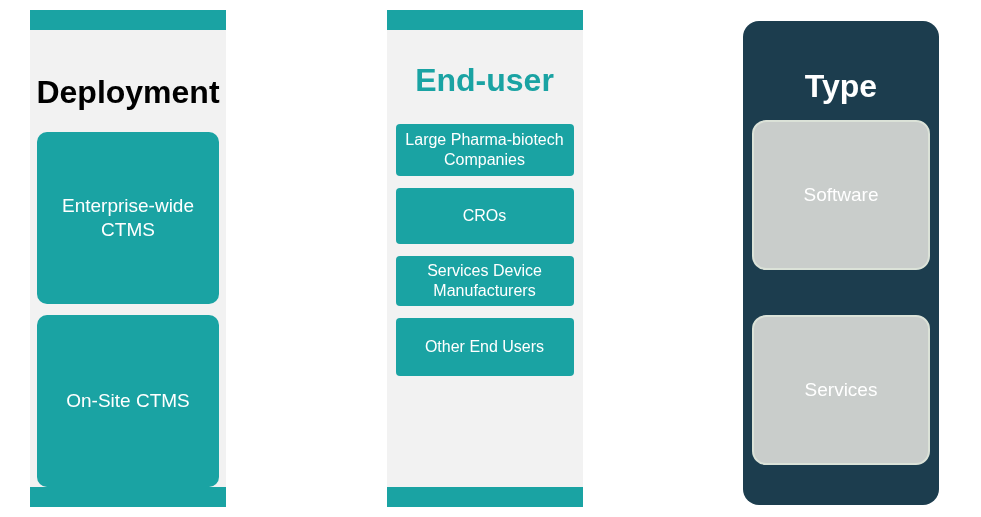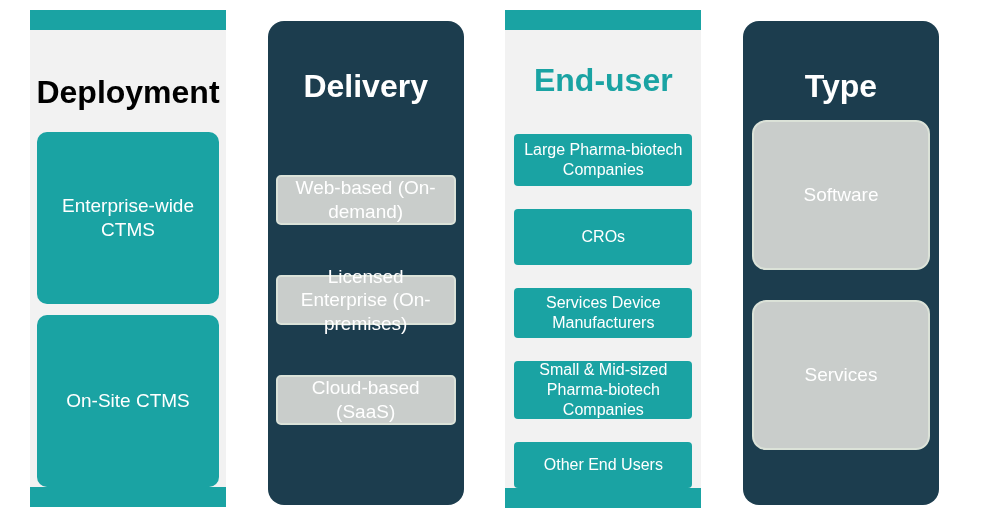--- a/index.html
+++ b/index.html
@@ -62,67 +62,58 @@
 
   
   .deployment-items { margin-top: 22px; gap: 11px; }
   .deployment-items .box { width: 182px; height: 172px; padding: 0 10px; }
 
   
   .delivery-items { margin-top: 71px; gap: 50px; }
   .delivery-items .box { width: 180px; height: 50px; border-radius: 5px; padding: 0 6px; }
 
   
-  .enduser-items { margin-top: 36px; gap: 23px; }
+  .enduser-items { margin-top: 26px; gap: 12px; }
   .enduser-items .box { width: 178px; border-radius: 4px; font-size: 16px; padding: 0 4px; }
   .enduser-items .box:nth-child(1) { height: 52px; }
   .enduser-items .box:nth-child(2) { height: 56px; }
   .enduser-items .box:nth-child(3) { height: 50px; }
   .enduser-items .box:nth-child(4) { height: 58px; }
   .enduser-items .box:nth-child(5) { height: 46px; text-align: right; }
 
   
-  .type-items { margin-top: 16px; gap: 30px; }
+  .type-items { margin-top: 16px; gap: 45px; }
   .type-items .box { width: 178px; height: 150px; border-radius: 14px; }
 </style>
 </head>
 <body>
 
 <div class="board">
 
   <section class="col light">
     <div class="bar"></div>
     <div class="col-body">
       <h2 class="title title-black">Deployment</h2>
       <div class="items deployment-items">
         <div class="box teal">Enterprise-wide CTMS</div>
         <div class="box teal">On-Site CTMS</div>
       </div>
     </div>
     <div class="bar"></div>
   </section>
 
-  <section class="col dark">
-    <h2 class="title title-white">Delivery</h2>
-    <div class="items delivery-items">
-      <div class="box gray">Web-based (On-demand)</div>
-      <div class="box gray">Licensed Enterprise (On-premises)</div>
-      <div class="box gray">Cloud-based (SaaS)</div>
-    </div>
-  </section>
 
   <section class="col light">
     <div class="bar"></div>
     <div class="col-body">
       <h2 class="title title-teal">End-user</h2>
       <div class="items enduser-items">
         <div class="box teal">Large Pharma-biotech Companies</div>
         <div class="box teal">CROs</div>
         <div class="box teal">Services Device Manufacturers</div>
-        <div class="box teal">Small &amp; Mid-sized Pharma-biotech Companies</div>
         <div class="box teal">Other End Users</div>
       </div>
     </div>
     <div class="bar"></div>
   </section>
 
   <section class="col dark">
     <h2 class="title title-white">Type</h2>
     <div class="items type-items">
       <div class="box gray">Software</div>

